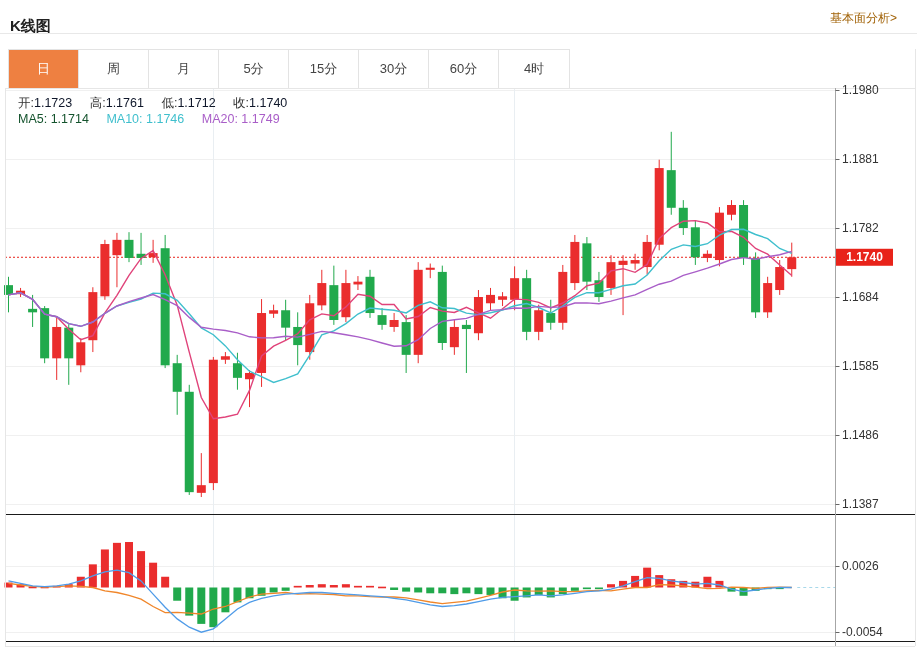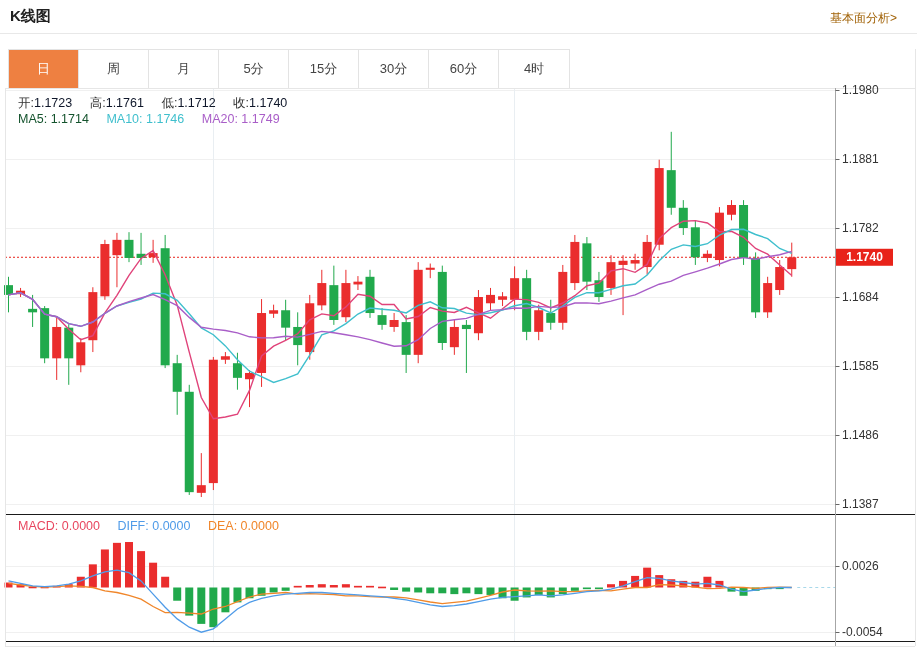--- a/index.html
+++ b/index.html
@@ -1,18 +1,18 @@
 <!DOCTYPE html>
 <html><head>
 <meta charset="utf-8">
 <style>
   html,body{margin:0;padding:0;background:#fff;}
   body{font-family:"Liberation Sans","DejaVu Sans",sans-serif;color:#333;}
   #app{position:relative;width:917px;height:648px;overflow:hidden;background:#fff;}
-  .hdr-title{position:absolute;left:10px;top:7px;font-size:15px;font-weight:bold;color:#222;}
+  .hdr-title{position:absolute;left:10px;top:17px;font-size:15px;font-weight:bold;color:#222;}
   .hdr-link{position:absolute;right:20px;top:10px;font-size:12px;color:#a16207;cursor:pointer;text-decoration:none;}
   .hdr-divider{position:absolute;left:0;top:33px;width:917px;height:0;border-top:1px solid #e8e8e8;}
   .tabs{position:absolute;left:8px;top:49px;height:38px;display:flex;border:1px solid #e3e3e3;background:#fff;}
   .tab{width:70px;height:38px;line-height:38px;text-align:center;font-size:13px;color:#444;
        border-right:1px solid #e3e3e3;cursor:pointer;box-sizing:border-box;background:#fff;}
   .tab:last-child{border-right:none;}
   .tab.active{background:#ee8041;color:#fff;}
   #cv{position:absolute;left:0;top:0;}
   .legend-main{position:absolute;left:18px;top:95px;font-size:12.5px;white-space:nowrap;}
   .legend-ma{position:absolute;left:18px;top:112px;font-size:12.5px;white-space:nowrap;}
@@ -292,18 +292,13 @@
     <span class="pair"><span class="lbl">低:</span><span class="val-red">1.1712</span></span>
     <span class="pair"><span class="lbl">收:</span><span class="val-red">1.1740</span></span>
   </div>
 
   <div class="legend-ma">
     <span class="pair" id="ma5c" style="color: #14532d;"><span>MA5:</span> <span>1.1714</span></span>
     <span class="pair" id="ma10c" style="color: rgb(63, 191, 205); text-align: center;"><span>MA10:</span> <span>1.1746</span></span>
     <span class="pair" id="ma20c" style="color: rgb(169, 94, 200);"><span>MA20:</span> <span>1.1749</span></span>
   </div>
 
-  <div class="legend-macd">
-    <span class="pair" id="macdc" style="color: rgb(232, 70, 95);"><span>MACD:</span> <span>0.0000</span></span>
-    <span class="pair" id="diffc" style="color: rgb(79, 155, 232);"><span>DIFF:</span> <span>0.0000</span></span>
-    <span class="pair" id="deac" style="color: rgb(240, 134, 42);"><span>DEA:</span> <span>0.0000</span></span>
-  </div>
 </div>
 
 </body></html>

